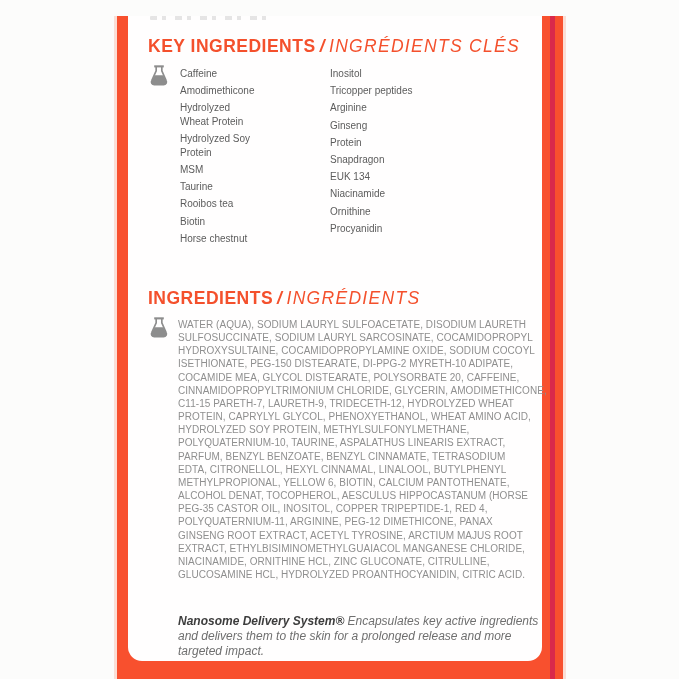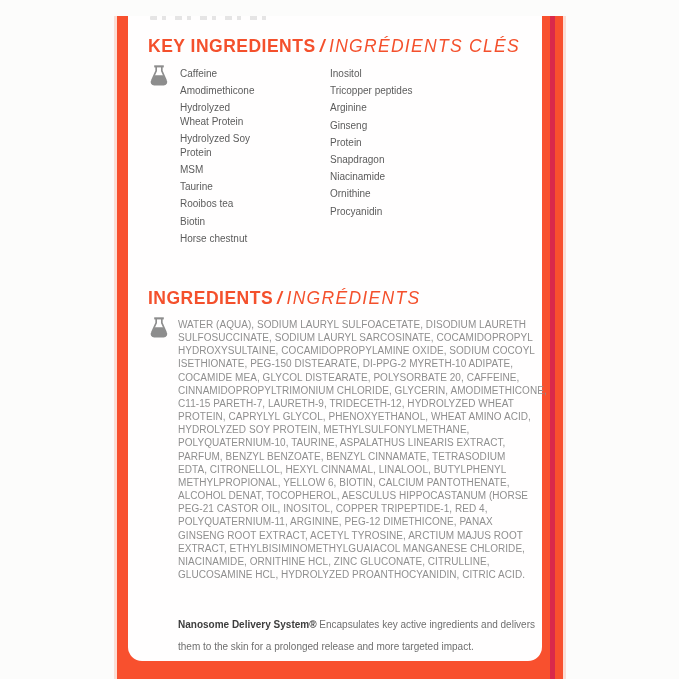--- a/index.html
+++ b/index.html
@@ -35,22 +35,22 @@
   .kcol{position:absolute;top:51px;color:var(--list-gray,#5C5C5C);font-size:10px;}
   .kcol1{left:52px;width:148px;}
   .kcol2{left:202px;width:190px;}
   .kcol .item{margin-bottom:3.6px;}
   .kcol .item div{line-height:13.6px;white-space:nowrap;}
 
   .inci{position:absolute;left:50px;top:302px;width:366px;color:var(--inci-gray,#8F8F8F);
         font-size:10px;letter-spacing:.05px;}
   .inci div{line-height:13.15px;white-space:nowrap;}
 
-  .note{position:absolute;left:50px;top:598px;width:368px;font-size:10px;
-        line-height:22px;color:#6F6F6F;}
+  .note{position:absolute;left:50px;top:598px;width:368px;font-style:italic;font-size:12px;
+        line-height:15px;color:#6F6F6F;}
   .note .lead{font-weight:700;color:#3D3D3D;}
 </style>
 </head>
 <body>
 
 <div class="canvas">
   <div class="card">
 
     <div class="panel">
 
@@ -110,20 +110,23 @@
           <div class="item">
             <div>Ginseng</div>
           </div>
           <div class="item">
             <div>Protein</div>
           </div>
           <div class="item">
             <div>Snapdragon</div>
           </div>
           <div class="item">
+            <div>EUK 134</div>
+          </div>
+          <div class="item">
             <div>Niacinamide</div>
           </div>
           <div class="item">
             <div>Ornithine</div>
           </div>
           <div class="item">
             <div>Procyanidin</div>
           </div>
         </div>
 
@@ -174,21 +177,21 @@
           <div class="item">
             <div>EDTA, CITRONELLOL, HEXYL CINNAMAL, LINALOOL, BUTYLPHENYL</div>
           </div>
           <div class="item">
             <div>METHYLPROPIONAL, YELLOW 6, BIOTIN, CALCIUM PANTOTHENATE,</div>
           </div>
           <div class="item">
             <div>ALCOHOL DENAT, TOCOPHEROL, AESCULUS HIPPOCASTANUM (HORSE</div>
           </div>
           <div class="item">
-            <div>PEG-21 CASTOR OIL, INOSITOL, COPPER TRIPEPTIDE-1, RED 4,</div>
+            <div>PEG-35 CASTOR OIL, INOSITOL, COPPER TRIPEPTIDE-1, RED 4,</div>
           </div>
           <div class="item">
             <div>POLYQUATERNIUM-11, ARGININE, PEG-12 DIMETHICONE, PANAX</div>
           </div>
           <div class="item">
             <div>GINSENG ROOT EXTRACT, ACETYL TYROSINE, ARCTIUM MAJUS ROOT</div>
           </div>
           <div class="item">
             <div>EXTRACT, ETHYLBISIMINOMETHYLGUAIACOL MANGANESE CHLORIDE,</div>
           </div>

